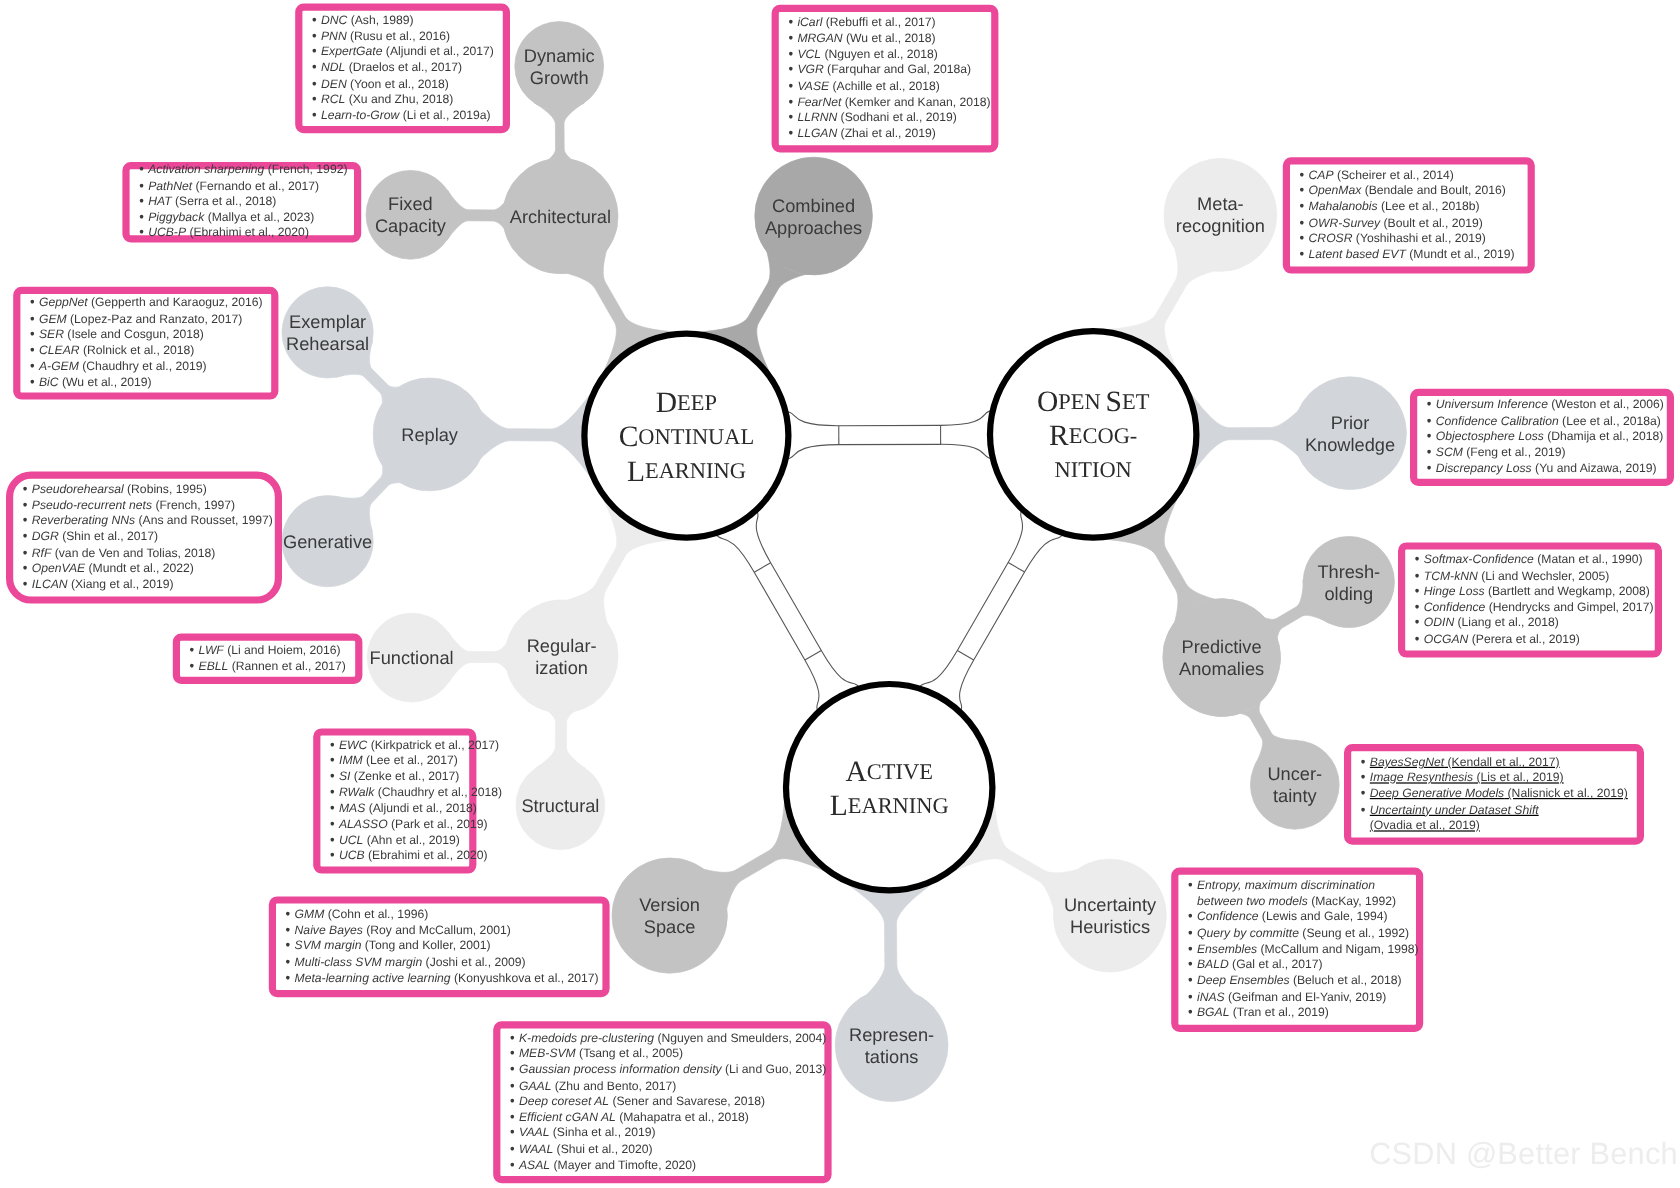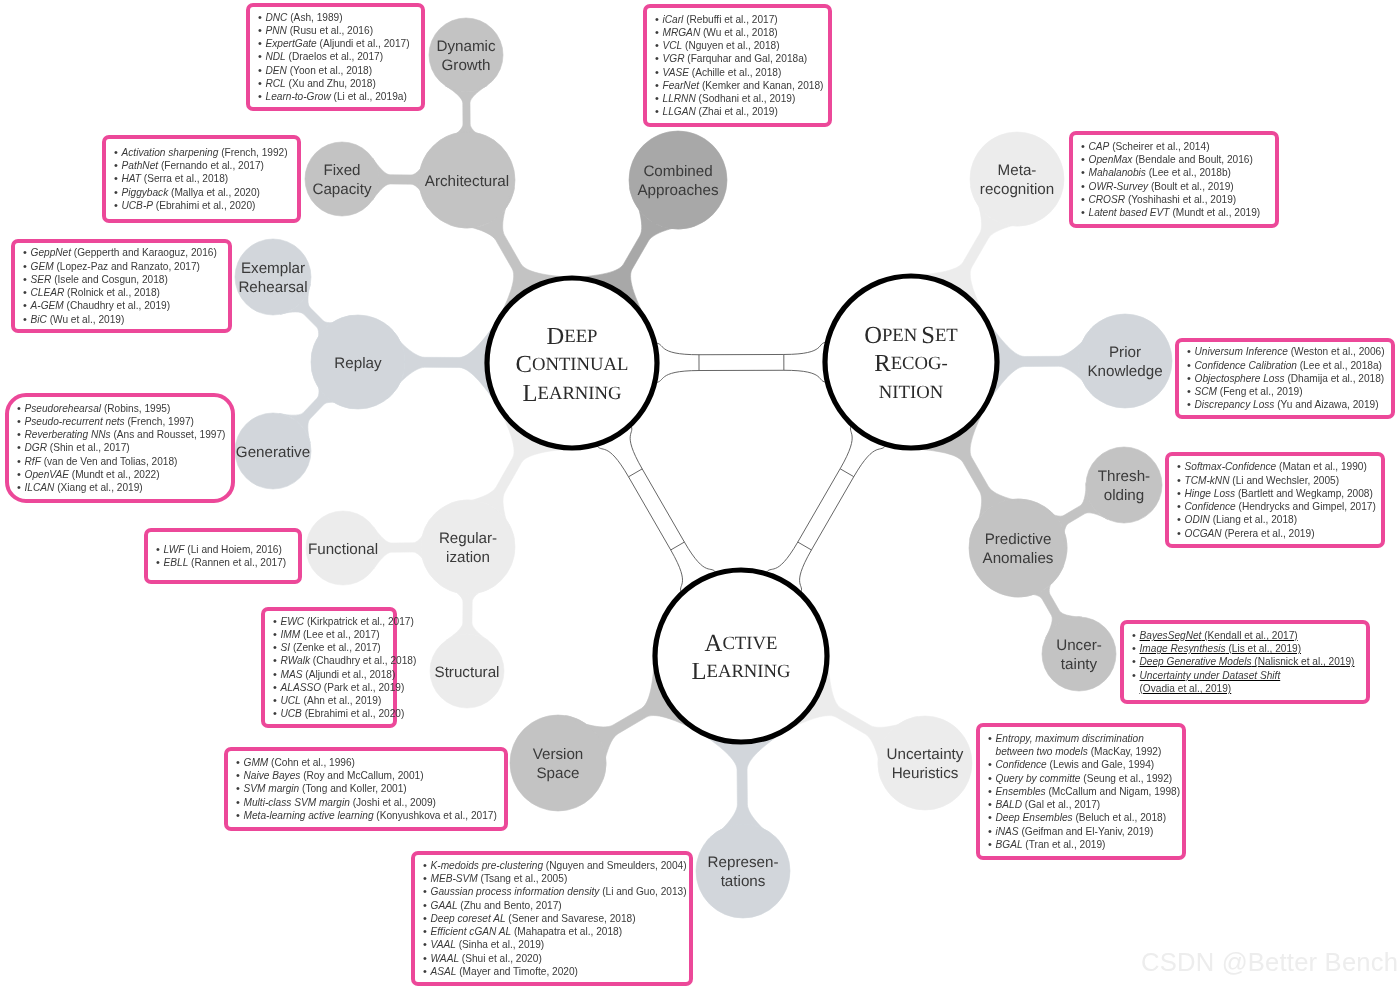--- a/index.html
+++ b/index.html
@@ -6,21 +6,21 @@
   body{width:1400px;height:990px;overflow:hidden;-webkit-font-smoothing:antialiased;
        font-family:"Liberation Sans",sans-serif;}
   #stage{position:relative;width:1400px;height:990px;background:#fff;
          will-change:transform;}
   svg#graph{position:absolute;left:0;top:0;width:1400px;height:990px;display:block;
             text-rendering:geometricPrecision;}
   text{paint-order:stroke;}
   .node-label{font-family:"Liberation Sans",sans-serif;font-size:15.2px;fill:#3a3a3a;
               text-anchor:middle;dominant-baseline:middle;}
   .hub-label{font-family:"Liberation Serif",serif;fill:#2a2a2a;text-anchor:middle;}
-  .ref-box{position:absolute;border:4px solid #ec4899;border-radius:7px;
+  .ref-box{position:absolute;border:6px solid #ec4899;border-radius:7px;
            background:#fff;box-sizing:border-box;display:flex;align-items:center;
            padding:4px 7px 4px 8px;}
   .ref-list{margin:0;padding:0;list-style:none;width:100%;}
   .ref-item{font-size:10.15px;line-height:13.25px;color:#3a3a3a;white-space:nowrap;
             font-weight:400;
             font-family:"Liberation Sans",sans-serif;}
   .ref-item .em{font-style:italic;}
   .bullet{display:inline-block;width:7.5px;font-size:11px;}
   #watermark{position:absolute;left:1141px;top:948px;font-size:25.6px;color:#ededed;
              white-space:nowrap;font-family:"Liberation Sans",sans-serif;letter-spacing:0.2px;}
@@ -168,26 +168,26 @@
         <ul class="ref-list">
           <li class="ref-item"><span class="bullet">•</span><span class="em">DNC</span><span> (Ash, 1989)</span></li>
           <li class="ref-item"><span class="bullet">•</span><span class="em">PNN</span><span> (Rusu et al., 2016)</span></li>
           <li class="ref-item"><span class="bullet">•</span><span class="em">ExpertGate</span><span> (Aljundi et al., 2017)</span></li>
           <li class="ref-item"><span class="bullet">•</span><span class="em">NDL</span><span> (Draelos et al., 2017)</span></li>
           <li class="ref-item"><span class="bullet">•</span><span class="em">DEN</span><span> (Yoon et al., 2018)</span></li>
           <li class="ref-item"><span class="bullet">•</span><span class="em">RCL</span><span> (Xu and Zhu, 2018)</span></li>
           <li class="ref-item"><span class="bullet">•</span><span class="em">Learn-to-Grow</span><span> (Li et al., 2019a)</span></li>
         </ul>
       </div>
-      <div class="ref-box" style="left: 102px; top: 135px; width: 199px; height: 88px;">
+      <div class="ref-box" style="left: 102px; top: 135px; width: 199px; height: 67px;">
         <ul class="ref-list">
           <li class="ref-item"><span class="bullet">•</span><span class="em">Activation sharpening</span><span> (French, 1992)</span></li>
           <li class="ref-item"><span class="bullet">•</span><span class="em">PathNet</span><span> (Fernando et al., 2017)</span></li>
           <li class="ref-item"><span class="bullet">•</span><span class="em">HAT</span><span> (Serra et al., 2018)</span></li>
-          <li class="ref-item"><span class="bullet">•</span><span class="em">Piggyback</span><span> (Mallya et al., 2020)</span></li>
+          <li class="ref-item"><span class="bullet">•</span><span class="em">Piggyback</span><span> (Mallya et al., 2023)</span></li>
           <li class="ref-item"><span class="bullet">•</span><span class="em">UCB-P</span><span> (Ebrahimi et al., 2020)</span></li>
         </ul>
       </div>
       <div class="ref-box" style="left: 643px; top: 4px; width: 189px; height: 123px; justify-content: flex-end;">
         <ul class="ref-list">
           <li class="ref-item"><span class="bullet">•</span><span class="em">iCarl</span><span> (Rebuffi et al., 2017)</span></li>
           <li class="ref-item"><span class="bullet">•</span><span class="em">MRGAN</span><span> (Wu et al., 2018)</span></li>
           <li class="ref-item"><span class="bullet">•</span><span class="em">VCL</span><span> (Nguyen et al., 2018)</span></li>
           <li class="ref-item"><span class="bullet">•</span><span class="em">VGR</span><span> (Farquhar and Gal, 2018a)</span></li>
           <li class="ref-item"><span class="bullet">•</span><span class="em">VASE</span><span> (Achille et al., 2018)</span></li>
@@ -210,21 +210,21 @@
         <ul class="ref-list">
           <li class="ref-item"><span class="bullet">•</span><span class="em">Pseudorehearsal</span><span> (Robins, 1995)</span></li>
           <li class="ref-item"><span class="bullet">•</span><span class="em">Pseudo-recurrent nets</span><span> (French, 1997)</span></li>
           <li class="ref-item"><span class="bullet">•</span><span class="em">Reverberating NNs</span><span> (Ans and Rousset, 1997)</span></li>
           <li class="ref-item"><span class="bullet">•</span><span class="em">DGR</span><span> (Shin et al., 2017)</span></li>
           <li class="ref-item"><span class="bullet">•</span><span class="em">RfF</span><span> (van de Ven and Tolias, 2018)</span></li>
           <li class="ref-item"><span class="bullet">•</span><span class="em">OpenVAE</span><span> (Mundt et al., 2022)</span></li>
           <li class="ref-item"><span class="bullet">•</span><span class="em">ILCAN</span><span> (Xiang et al., 2019)</span></li>
         </ul>
       </div>
-      <div class="ref-box" style="left: 144px; top: 528px; width: 158px; height: 56px;">
+      <div class="ref-box" style="left: 144px; top: 528px; width: 158px; height: 42px;">
         <ul class="ref-list">
           <li class="ref-item"><span class="bullet">•</span><span class="em">LWF</span><span> (Li and Hoiem, 2016)</span></li>
           <li class="ref-item"><span class="bullet">•</span><span class="em">EBLL</span><span> (Rannen et al., 2017)</span></li>
         </ul>
       </div>
       <div class="ref-box" style="left: 261px; top: 607px; width: 136px; height: 121px;">
         <ul class="ref-list">
           <li class="ref-item"><span class="bullet">•</span><span class="em">EWC</span><span> (Kirkpatrick et al., 2017)</span></li>
           <li class="ref-item"><span class="bullet">•</span><span class="em">IMM</span><span> (Lee et al., 2017)</span></li>
           <li class="ref-item"><span class="bullet">•</span><span class="em">SI</span><span> (Zenke et al., 2017)</span></li>
@@ -260,21 +260,21 @@
       <div class="ref-box" style="left: 1069px; top: 131px; width: 210px; height: 97px;">
         <ul class="ref-list">
           <li class="ref-item"><span class="bullet">•</span><span class="em">CAP</span><span> (Scheirer et al., 2014)</span></li>
           <li class="ref-item"><span class="bullet">•</span><span class="em">OpenMax</span><span> (Bendale and Boult, 2016)</span></li>
           <li class="ref-item"><span class="bullet">•</span><span class="em">Mahalanobis</span><span> (Lee et al., 2018b)</span></li>
           <li class="ref-item"><span class="bullet">•</span><span class="em">OWR-Survey</span><span> (Boult et al., 2019)</span></li>
           <li class="ref-item"><span class="bullet">•</span><span class="em">CROSR</span><span> (Yoshihashi et al., 2019)</span></li>
           <li class="ref-item"><span class="bullet">•</span><span class="em">Latent based EVT</span><span> (Mundt et al., 2019)</span></li>
         </ul>
       </div>
-      <div class="ref-box" style="left: 1175px; top: 338px; width: 220px; height: 81px;">
+      <div class="ref-box" style="left: 1175px; top: 324px; width: 220px; height: 81px;">
         <ul class="ref-list">
           <li class="ref-item"><span class="bullet">•</span><span class="em">Universum Inference</span><span> (Weston et al., 2006)</span></li>
           <li class="ref-item"><span class="bullet">•</span><span class="em">Confidence Calibration</span><span> (Lee et al., 2018a)</span></li>
           <li class="ref-item"><span class="bullet">•</span><span class="em">Objectosphere Loss</span><span> (Dhamija et al., 2018)</span></li>
           <li class="ref-item"><span class="bullet">•</span><span class="em">SCM</span><span> (Feng et al., 2019)</span></li>
           <li class="ref-item"><span class="bullet">•</span><span class="em">Discrepancy Loss</span><span> (Yu and Aizawa, 2019)</span></li>
         </ul>
       </div>
       <div class="ref-box" style="left: 1165px; top: 452px; width: 220px; height: 96px;">
         <ul class="ref-list">

